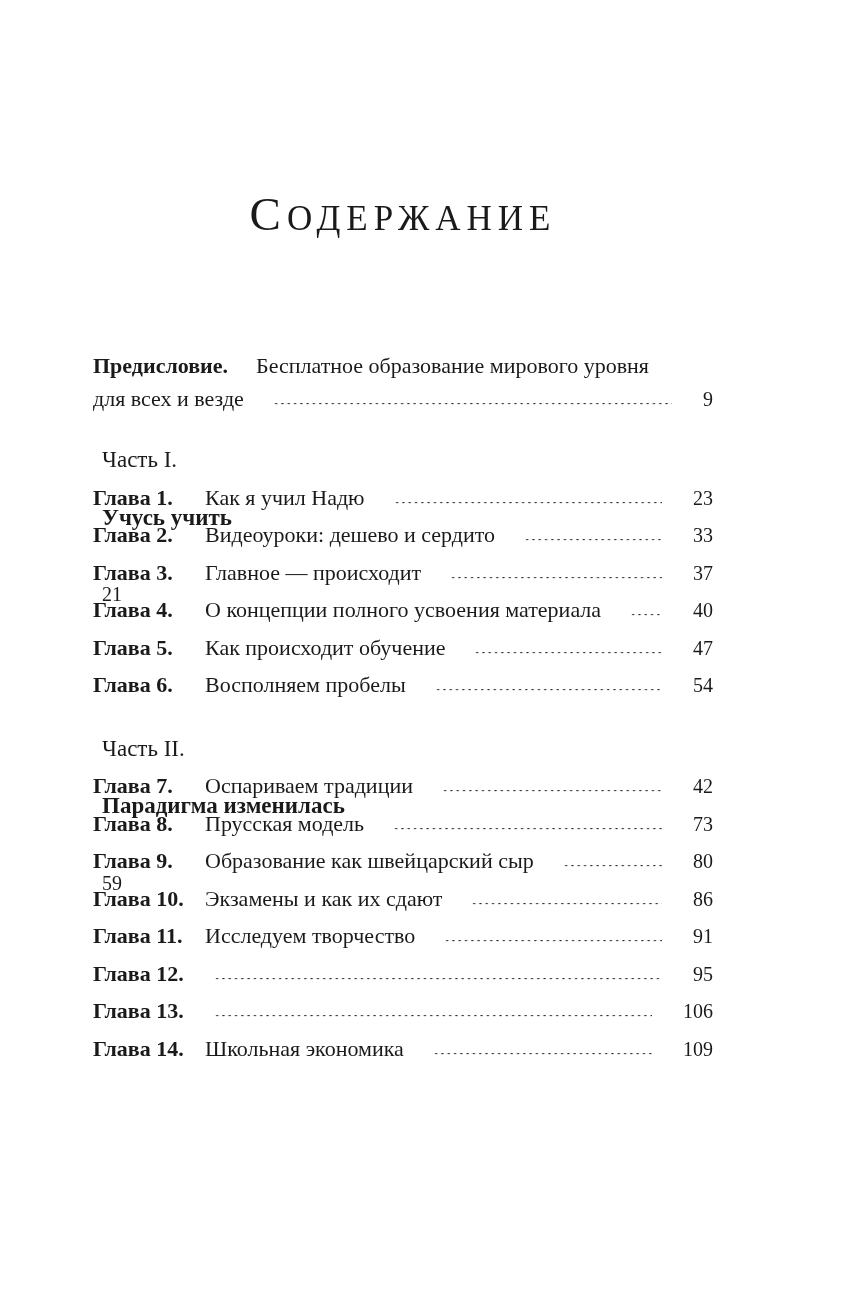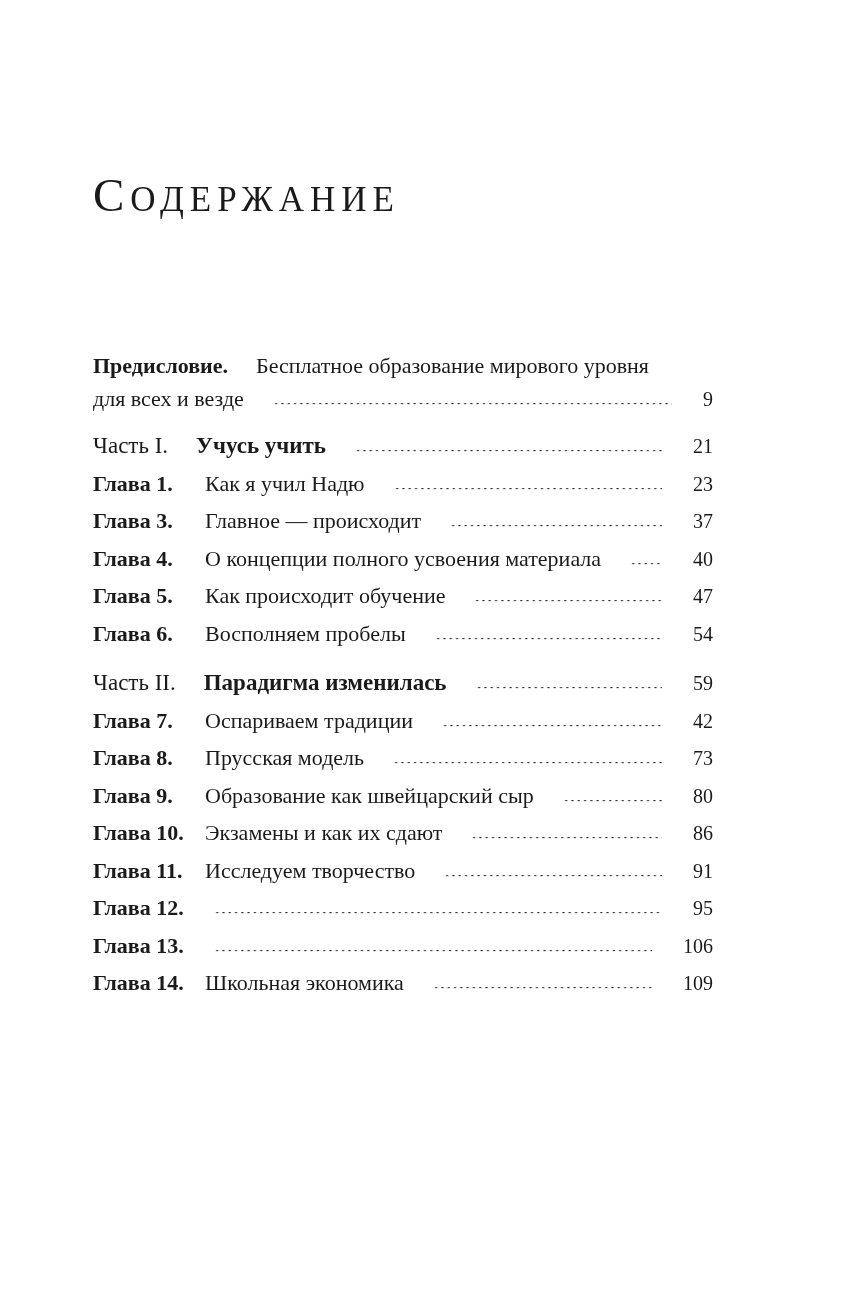--- a/index.html
+++ b/index.html
@@ -8,38 +8,38 @@
     width: 862px; height: 1299px;
     font-family: "Liberation Serif", "DejaVu Serif", serif;
     color: #1a1a1a;
     position: relative;
     overflow: hidden;
   }
   .page { position: absolute; inset: 0; background: #ffffff; }
 
   .page-title {
     position: absolute;
-    top: 172px; left: 93px; width: 620px;
-    text-align: left;
+    top: 191px; left: 93px; width: 620px;
+    text-align: center;
     font-size: 35px;
     font-weight: normal;
     letter-spacing: 6px;
     line-height: 1;
     white-space: nowrap;
   }
   .page-title::first-letter { font-size: 47px; letter-spacing: 6px; }
 
   .toc { position: absolute; top: 0; left: 93px; width: 620px; font-size: 22px; }
 
   .row { display: flex; align-items: baseline; height: 37.5px; line-height: 37.5px; gap: 20px; }
 
   .row.preface-1 { margin-top: 349px; height: 33px; line-height: 33px; }
   .row.preface-2 { height: 33px; line-height: 33px; }
 
-  .row.part { margin-top: 12px; font-size: 23px; }
+  .row.part { margin-top: 26px; font-size: 23px; flex-direction: column; }
   .preface-label { font-weight: bold; margin-right: 8px; white-space: nowrap; }
   .part-label { font-weight: normal; margin-right: 8px; white-space: nowrap; }
   .part-title { font-weight: bold; white-space: nowrap; }
   .ch-label { font-weight: bold; min-width: 92px; flex-shrink: 0; white-space: nowrap; }
   .ch-title { white-space: nowrap; }
 
   .leader {
     flex: 1 1 auto;
     height: 3px;
     margin-left: 9px;
@@ -75,20 +75,26 @@
       <span class="part-title">Учусь учить</span>
       <span class="leader"></span>
       <span class="pagenum">21</span>
     </div>
 
     <div class="row chapter">
       <span class="ch-label">Глава 1.</span>
       <span class="ch-title">Как я учил Надю</span>
       <span class="leader"></span>
       <span class="pagenum">23</span>
+    </div>
+    <div class="row chapter">
+      <span class="ch-label">Глава 2.</span>
+      <span class="ch-title">Видеоуроки: дешево и сердито</span>
+      <span class="leader"></span>
+      <span class="pagenum">33</span>
     </div>
     <div class="row chapter">
       <span class="ch-label">Глава 3.</span>
       <span class="ch-title">Главное — происходит</span>
       <span class="leader"></span>
       <span class="pagenum">37</span>
     </div>
     <div class="row chapter">
       <span class="ch-label">Глава 4.</span>
       <span class="ch-title">О концепции полного усвоения материала</span>

